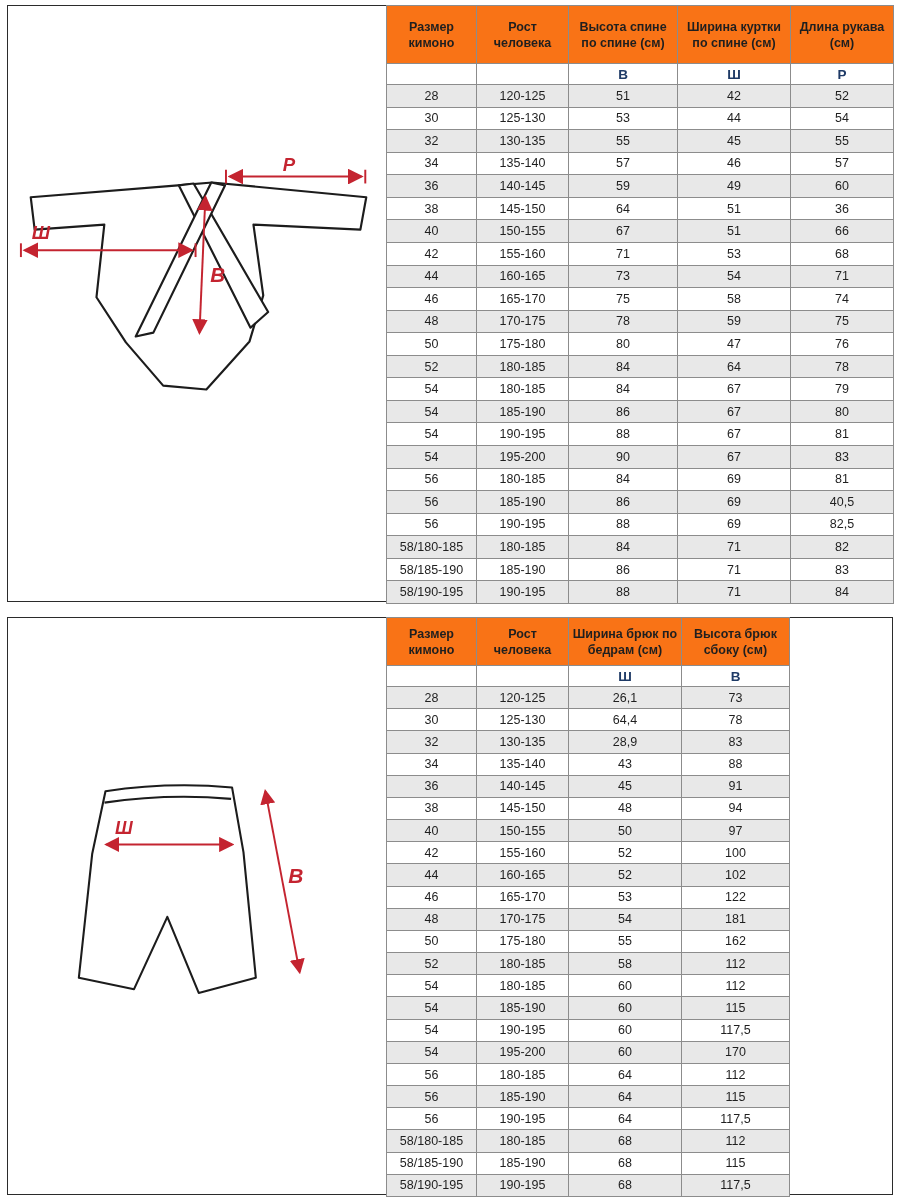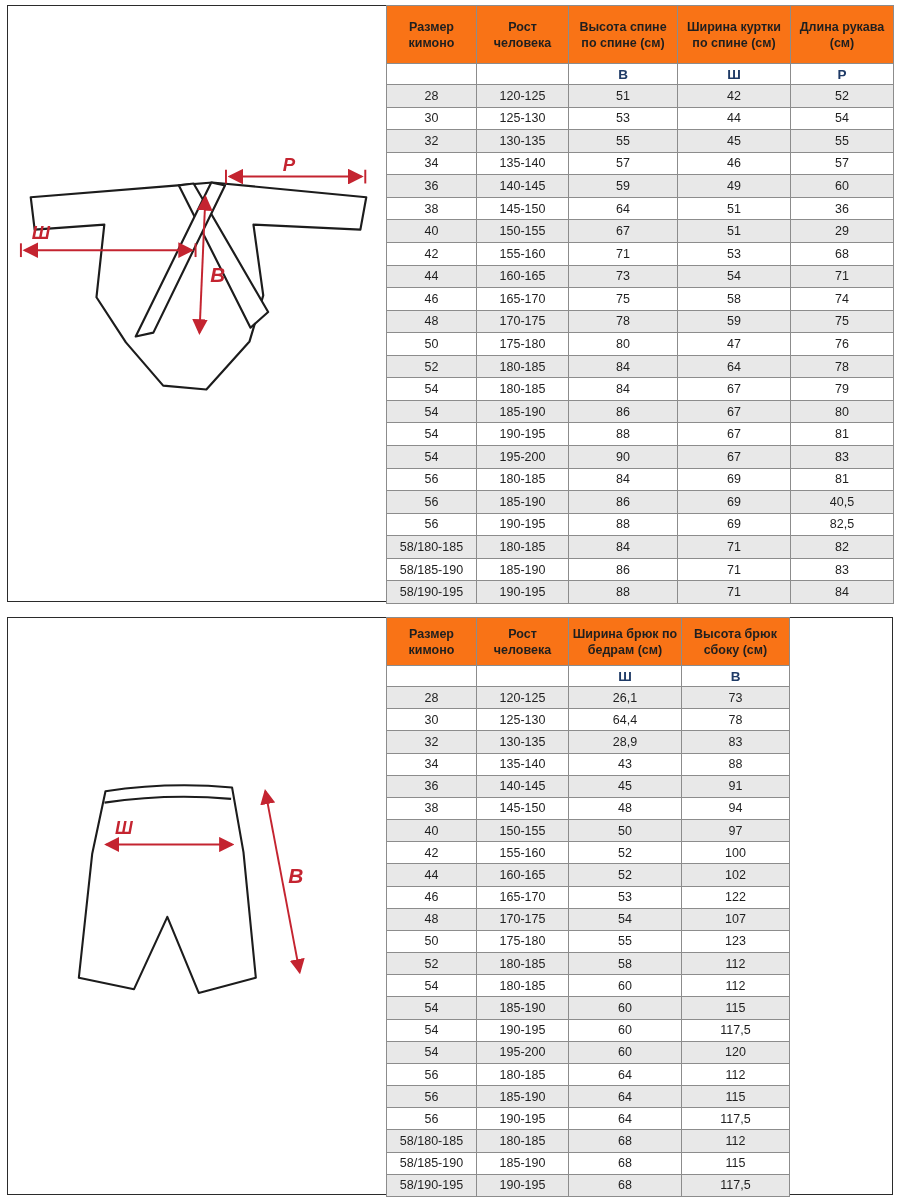--- a/index.html
+++ b/index.html
@@ -134,21 +134,21 @@
             <td>145-150</td>
             <td>64</td>
             <td>51</td>
             <td>36</td>
           </tr>
           <tr class="stripe">
             <td>40</td>
             <td>150-155</td>
             <td>67</td>
             <td>51</td>
-            <td>29</td>
+            <td>66</td>
           </tr>
           <tr>
             <td>42</td>
             <td>155-160</td>
             <td>71</td>
             <td>53</td>
             <td>68</td>
           </tr>
           <tr class="stripe">
             <td>44</td>
@@ -362,27 +362,27 @@
           <tr>
             <td>46</td>
             <td>165-170</td>
             <td>53</td>
             <td>122</td>
           </tr>
           <tr class="stripe">
             <td>48</td>
             <td>170-175</td>
             <td>54</td>
-            <td>107</td>
+            <td>181</td>
           </tr>
           <tr>
             <td>50</td>
             <td>175-180</td>
             <td>55</td>
-            <td>123</td>
+            <td>162</td>
           </tr>
           <tr class="stripe">
             <td>52</td>
             <td>180-185</td>
             <td>58</td>
             <td>112</td>
           </tr>
           <tr>
             <td>54</td>
             <td>180-185</td>
@@ -398,21 +398,21 @@
           <tr>
             <td>54</td>
             <td>190-195</td>
             <td>60</td>
             <td>117,5</td>
           </tr>
           <tr class="stripe">
             <td>54</td>
             <td>195-200</td>
             <td>60</td>
-            <td>120</td>
+            <td>170</td>
           </tr>
           <tr>
             <td>56</td>
             <td>180-185</td>
             <td>64</td>
             <td>112</td>
           </tr>
           <tr class="stripe">
             <td>56</td>
             <td>185-190</td>

